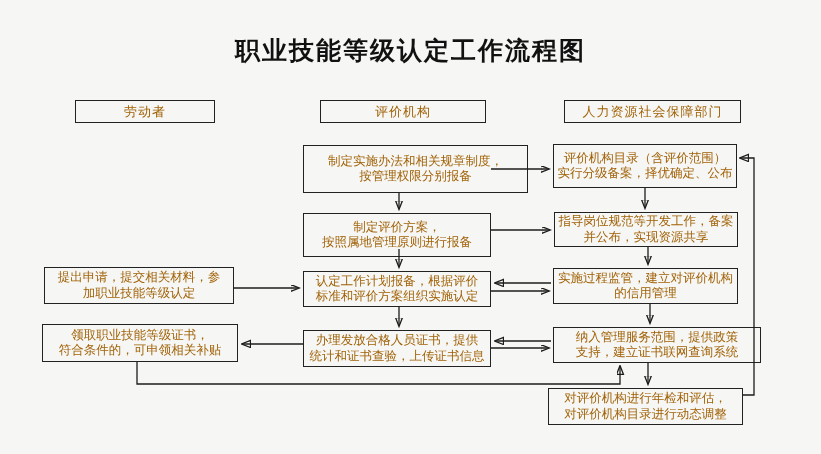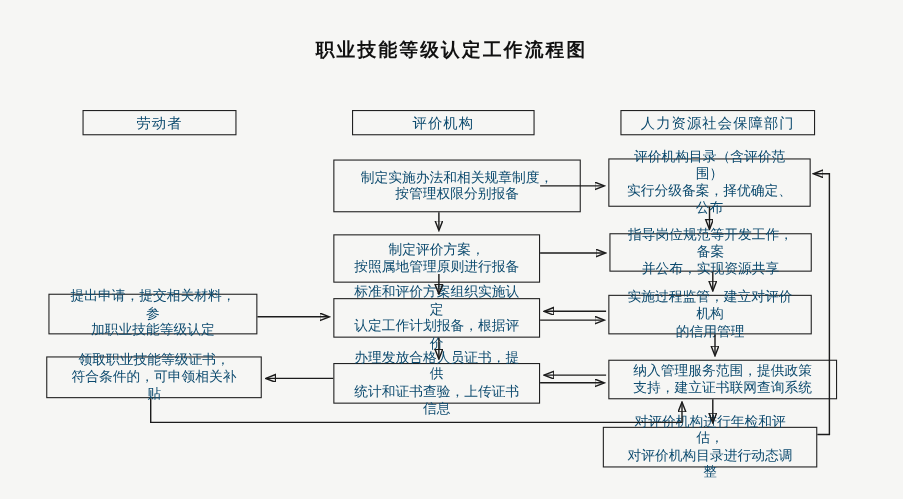--- a/index.html
+++ b/index.html
@@ -11,37 +11,37 @@
     position:relative;
     width:821px;height:454px;
     background:#f6f6f4;
     overflow:hidden;
     color:#161616;
   }
   .title{
     position:absolute;
     left:0;top:34px;width:100%;
     text-align:center;
-    font-size:17px;font-weight:700;
+    font-size:25px;font-weight:700;
     letter-spacing:2px;
     color:#111;
   }
   .fbox{
     position:absolute;
     border:1.2px solid #222;
     display:flex;
     flex-direction:column;
     justify-content:center;
     align-items:center;
     text-align:center;
     font-size:12.5px;
     line-height:15.5px;
-    color:#0c4a6e;
+    color:#a16207;
     box-sizing:border-box;
-    padding:1px 16px;
+    padding:1px 0;
   }
   .hdr{
     font-size:13px;
     letter-spacing:1px;
   }
   svg.connectors{
     position:absolute;left:0;top:0;
     pointer-events:none;
   }
   svg.connectors path{
@@ -78,22 +78,22 @@
 
   <div class="fbox" style="left:303px;top:145px;width:225px;height:48px;line-height:15px">
     <div>制定实施办法和相关规章制度，</div>
     <div>按管理权限分别报备</div>
   </div>
   <div class="fbox" style="left:303px;top:213px;width:188px;height:44px">
     <div>制定评价方案，</div>
     <div>按照属地管理原则进行报备</div>
   </div>
   <div class="fbox" style="left:303px;top:271px;width:188px;height:36px">
+    <div>认定工作计划报备，根据评价</div>
     <div>标准和评价方案组织实施认定</div>
-    <div>认定工作计划报备，根据评价</div>
   </div>
   <div class="fbox" style="left:303px;top:330px;width:188px;height:37px">
     <div>办理发放合格人员证书，提供</div>
     <div>统计和证书查验，上传证书信息</div>
   </div>
 
   <div class="fbox" style="left:553px;top:144px;width:184px;height:44px">
     <div>评价机构目录（含评价范围）</div>
     <div>实行分级备案，择优确定、公布</div>
   </div>

